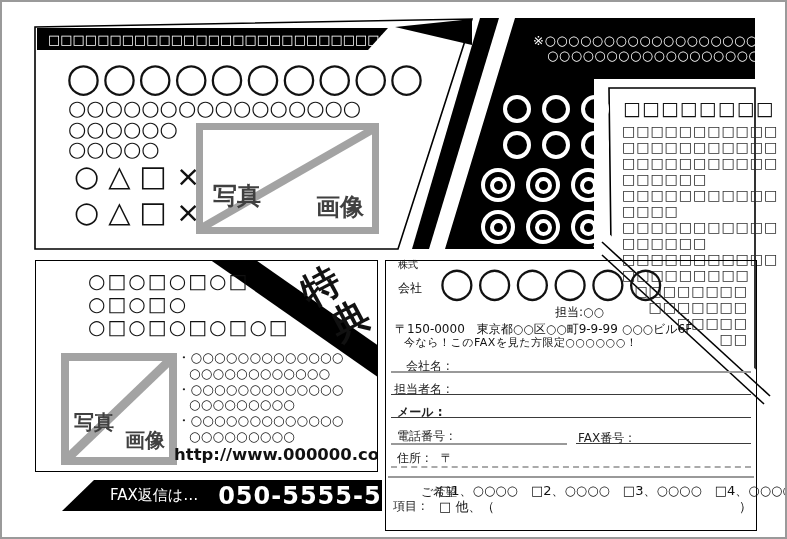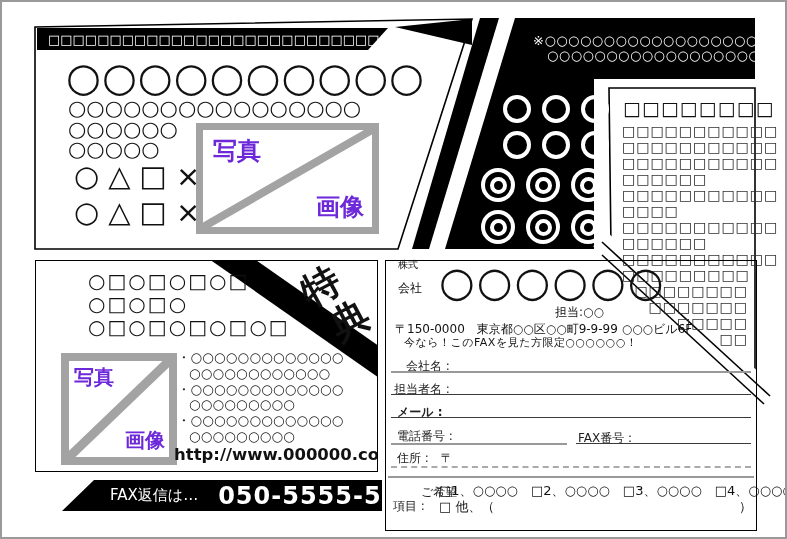--- a/index.html
+++ b/index.html
@@ -1,21 +1,21 @@
 <!DOCTYPE html>
 <html><head>
 <meta charset="utf-8">
 <style>
   html,body{margin:0;padding:0;background:#fff;}
   body{width:787px;height:539px;position:relative;font-family:"DejaVu Sans",sans-serif;}
   #flyer{position:absolute;inset:0;border:2px solid #9a9a9a;box-sizing:border-box;background:#fff;overflow:hidden;}
   .abs{position:absolute;white-space:nowrap;}
   .blk{color:#111;}
   .wht{color:#fff;}
-  .gry{color:#6d28d9;}
+  .gry{color:#404040;margin-top:45px;}
   svg{display:block;}
   .photo-frame{position:absolute;border:7px solid #a3a3a3;box-sizing:border-box;background:#fff;}
   .photo-frame .diag{position:absolute;inset:0;width:100%;height:100%;}
   .ringrow{display:flex;gap:11px;}
   .ring{width:28px;height:28px;border:4px solid #fff;border-radius:50%;box-sizing:border-box;}
   .bull{width:34px;height:34px;border:4px solid #fff;border-radius:50%;box-sizing:border-box;display:flex;align-items:center;justify-content:center;}
   .bull .inner{width:17px;height:17px;border:4px solid #fff;border-radius:50%;box-sizing:border-box;}
   .rbline{font-size:14.5px;line-height:16px;color:#2f2f2f;letter-spacing:0.5px;}
   .formlabel{font-size:12px;color:#222;}
   .uline{position:absolute;height:0;border-bottom:1px solid #3a3a3a;}

